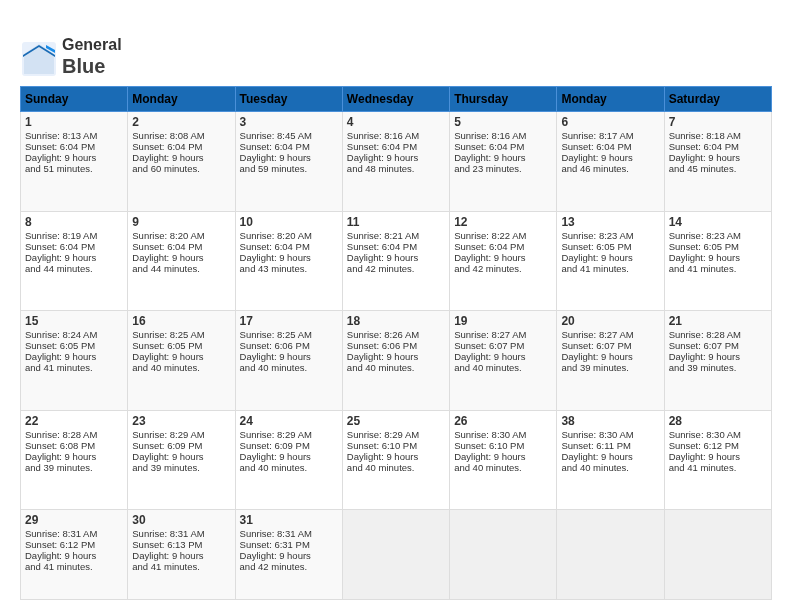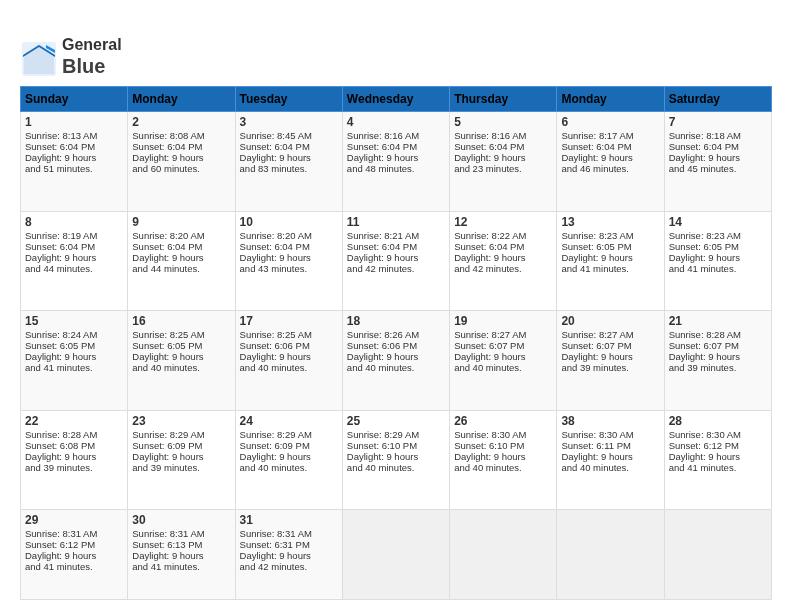--- a/index.html
+++ b/index.html
@@ -134,21 +134,21 @@
             <div>Sunrise: 8:08 AM</div>
             <div>Sunset: 6:04 PM</div>
             <div>Daylight: 9 hours</div>
             <div>and 60 minutes.</div>
           </td>
           <td>
             <span class="day-num">3</span>
             <div>Sunrise: 8:45 AM</div>
             <div>Sunset: 6:04 PM</div>
             <div>Daylight: 9 hours</div>
-            <div>and 83 minutes.</div>
+            <div>and 59 minutes.</div>
           </td>
           <td>
             <span class="day-num">4</span>
             <div>Sunrise: 8:16 AM</div>
             <div>Sunset: 6:04 PM</div>
             <div>Daylight: 9 hours</div>
             <div>and 48 minutes.</div>
           </td>
           <td>
             <span class="day-num">5</span>

